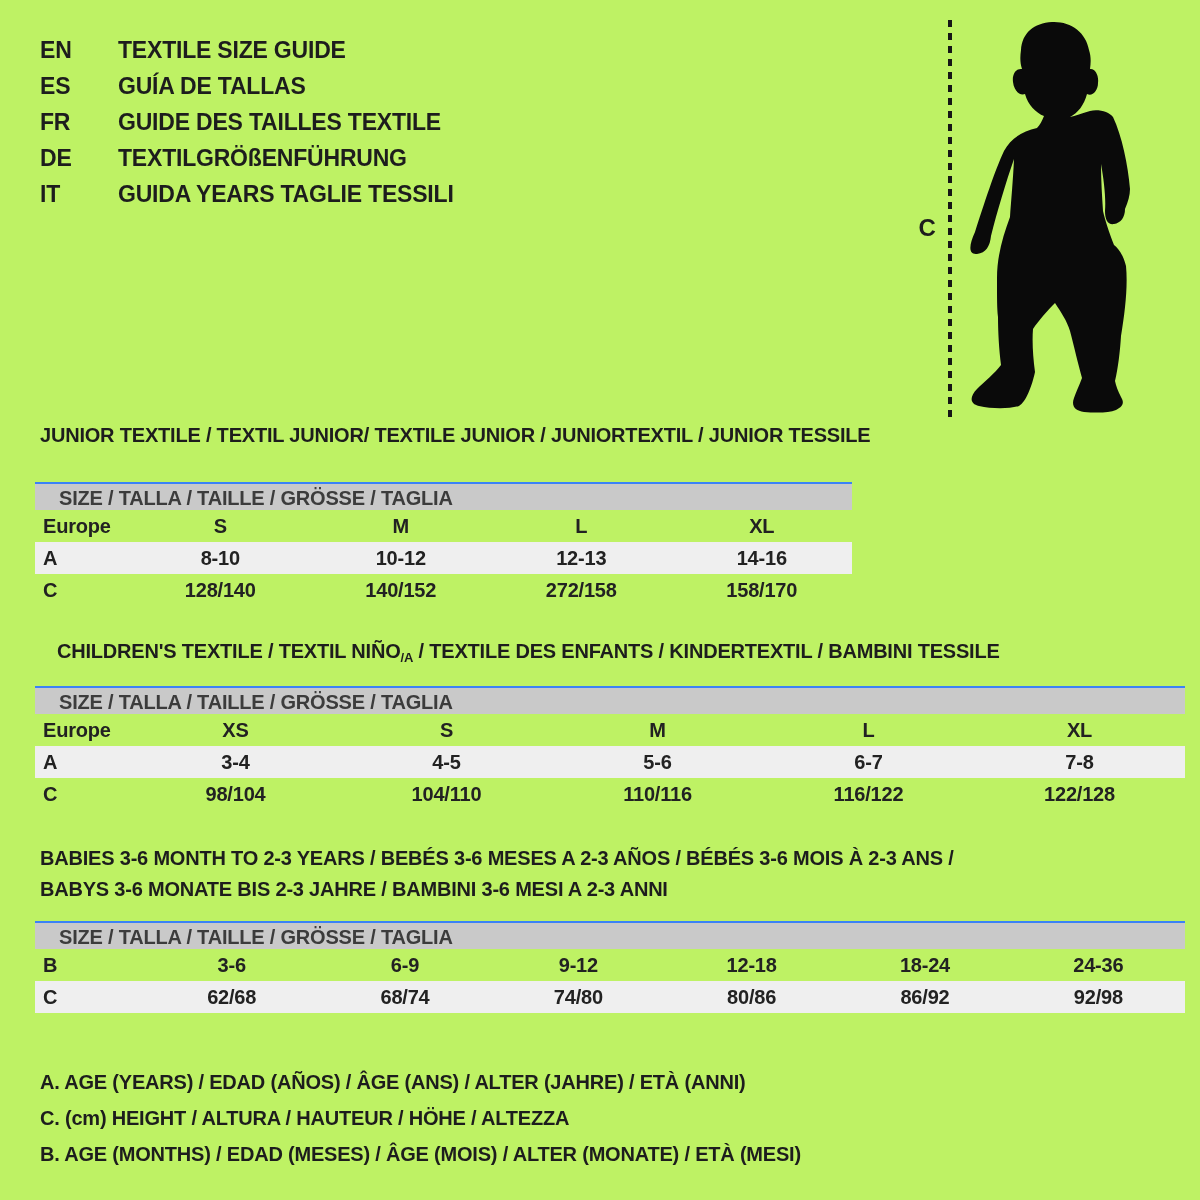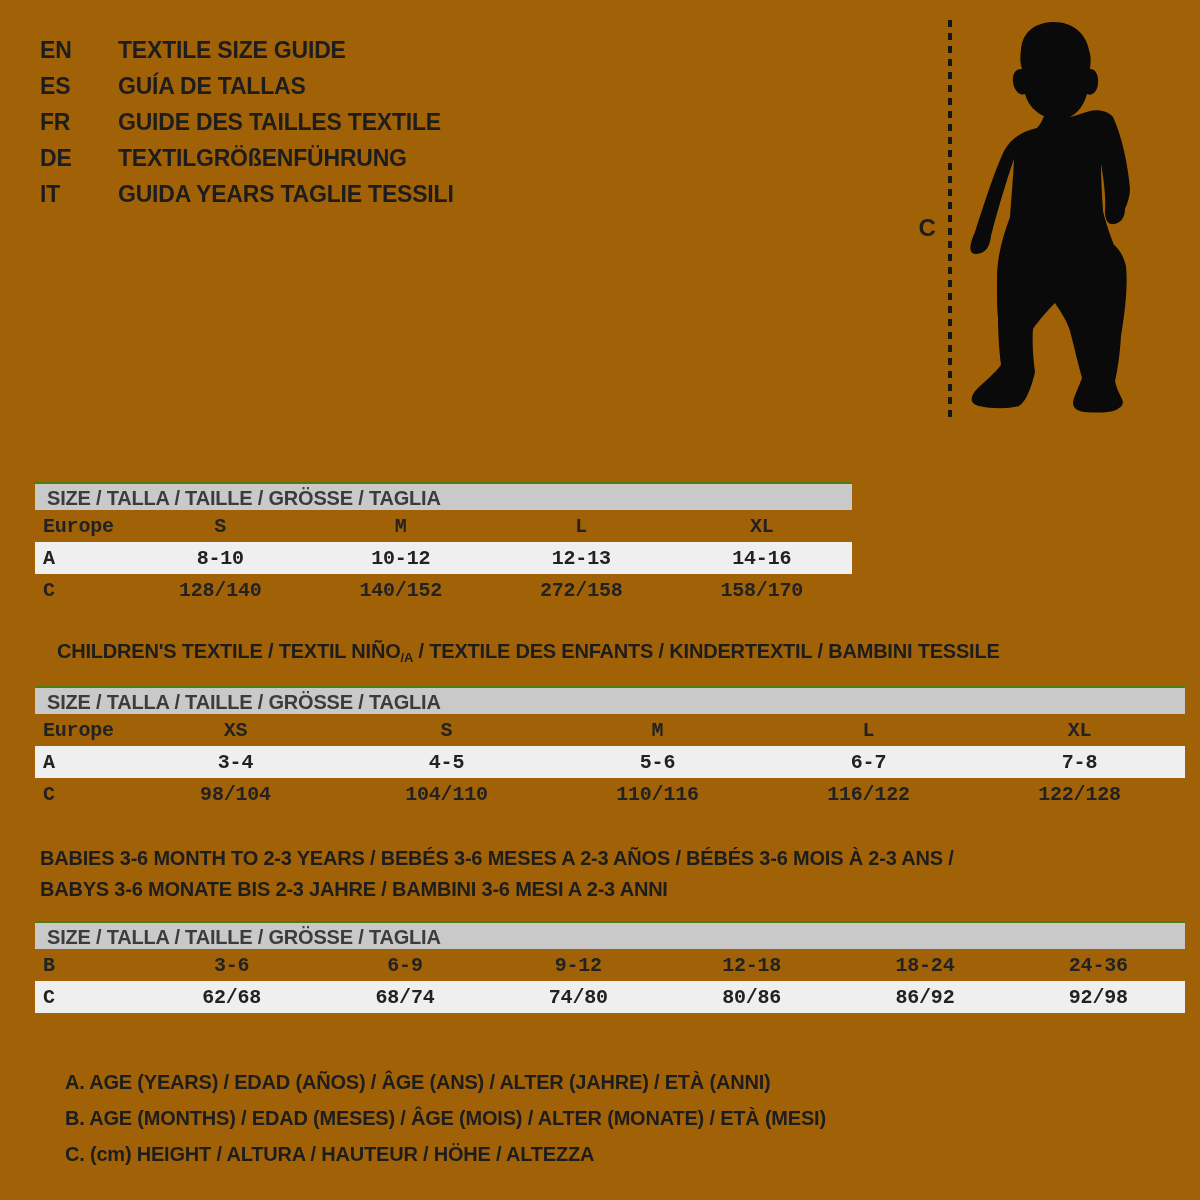--- a/index.html
+++ b/index.html
@@ -1,17 +1,17 @@
 <!DOCTYPE html>
 <html><head>
 <meta charset="utf-8">
 <style>
   html,body{margin:0;padding:0;background:#ffffff;}
   .page{
-    position:relative;width:1200px;height:1200px;background:#a16207;
+    position:relative;width:1200px;height:1200px;background:#bef264;
     font-family:"Liberation Sans",sans-serif;font-weight:bold;color:#1d1d1d;
     overflow:hidden;letter-spacing:-0.2px;
   }
   
   .lang{position:absolute;left:40px;top:32px;}
   .lang-row{display:flex;height:36px;align-items:center;}
   .lang-code{width:78px;font-size:23px;}
   .lang-title{font-size:23px;white-space:nowrap;}
   
   .dash-line{
@@ -21,29 +21,29 @@
   .height-label{position:absolute;left:910px;top:214px;width:34px;text-align:center;font-size:24px;}
   .silhouette{position:absolute;left:963px;top:20px;width:172px;height:395px;}
   .silhouette path{fill:#0a0a0a;}
   
   .sec-h{position:absolute;left:40px;font-size:20px;white-space:nowrap;}
   .sec-h .sub{font-size:13px;vertical-align:-4px;}
   
   .tblwrap{position:absolute;}
   .bar{
     height:28px;background:#c9c9c9;color:#3c3c3c;font-size:20px;line-height:28px;
-    padding-left:12px;border-top:2px solid #4d7c0f;box-sizing:border-box;
+    padding-left:24px;border-top:2px solid #3b82f6;box-sizing:border-box;
   }
   table{width:100%;border-collapse:collapse;table-layout:fixed;}
-  td{font-size:20px;font-weight:bold;height:32px;text-align:center;padding:0;color:#222222;font-family:Liberation Mono, monospace;}
+  td{font-size:20px;font-weight:bold;height:32px;text-align:center;padding:0;color:#222222;}
   td.lbl{text-align:left;padding-left:8px;}
   tbody tr:nth-child(2){background:#efefef;}
   
   .notes{position:absolute;left:40px;top:1064px;}
-  .note-line{height:36px;line-height:36px;font-size:20px;white-space:nowrap;margin-left:25px;}
+  .note-line{height:36px;line-height:36px;font-size:20px;white-space:nowrap;}
 </style>
 </head>
 <body>
 
 <div class="page">
 
   <div class="lang">
     <div class="lang-row">
       <span class="lang-code">EN</span>
       <span class="lang-title">TEXTILE SIZE GUIDE</span>
@@ -88,20 +88,23 @@
       C159,234 154,228 150,225 C145,212 141,200 139,191
       C138,176 137,160 137,144 C140,161 142,178 141,191
       C141,200 144,205 150,204 C157,203 161,197 161,189
       C164,182 166,175 166,169 C164,145 158,116 149,97
       C145,92 135,89 126,91 C118,93 111,96 106,97
       C114,93 120,85 123,74 C128,77 134,71 134,63
       C135,55 131,48 126,49 C127,42 127,36 125,30
       C122,12 106,1 88,2 Z"></path>
   </svg>
 
+  <div class="sec-h" style="top:424px;">
+    <span>JUNIOR TEXTILE / TEXTIL JUNIOR/ TEXTILE JUNIOR / JUNIORTEXTIL / JUNIOR TESSILE</span><span class="sub"></span><span></span>
+  </div>
   <div class="tblwrap" style="left:35px;top:482px;width:817px;">
     <div class="bar">SIZE / TALLA / TAILLE / GRÖSSE / TAGLIA</div>
     <table>
       <colgroup>
           <col style="width:95px">
           <col>
           <col>
           <col>
           <col>
         </colgroup>
@@ -210,17 +213,17 @@
           <td>80/86</td>
           <td>86/92</td>
           <td>92/98</td>
         </tr>
       </tbody>
     </table>
   </div>
 
   <div class="notes">
     <div class="note-line">A. AGE (YEARS) / EDAD (AÑOS) / ÂGE (ANS) / ALTER (JAHRE) / ETÀ (ANNI)</div>
+    <div class="note-line">C. (cm) HEIGHT / ALTURA / HAUTEUR / HÖHE / ALTEZZA</div>
     <div class="note-line">B. AGE (MONTHS) / EDAD (MESES) / ÂGE (MOIS) / ALTER (MONATE) / ETÀ (MESI)</div>
-    <div class="note-line">C. (cm) HEIGHT / ALTURA / HAUTEUR / HÖHE / ALTEZZA</div>
   </div>
 
 </div>
 
 </body></html>

